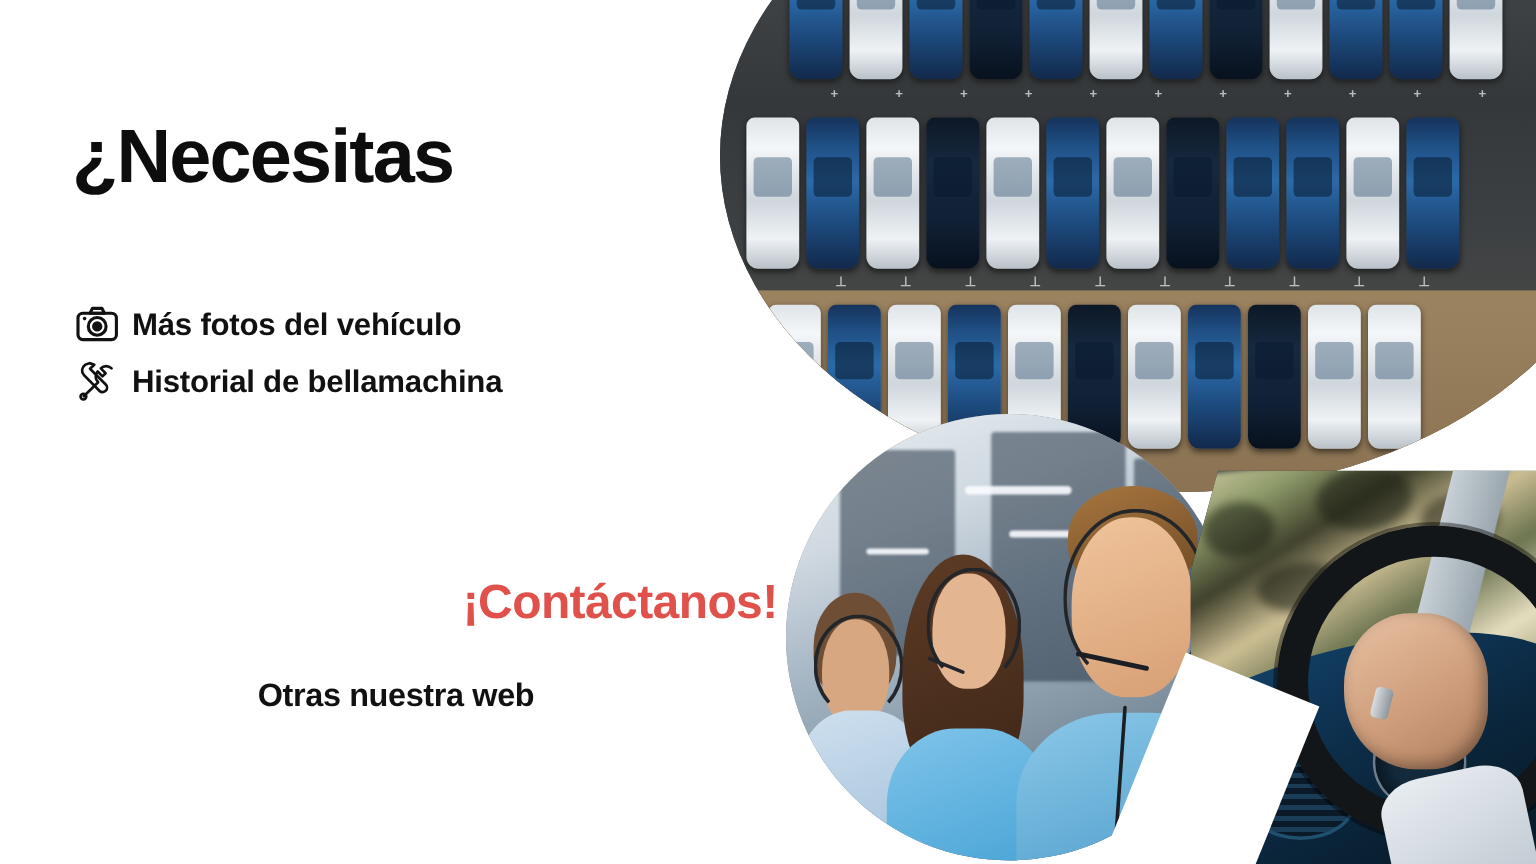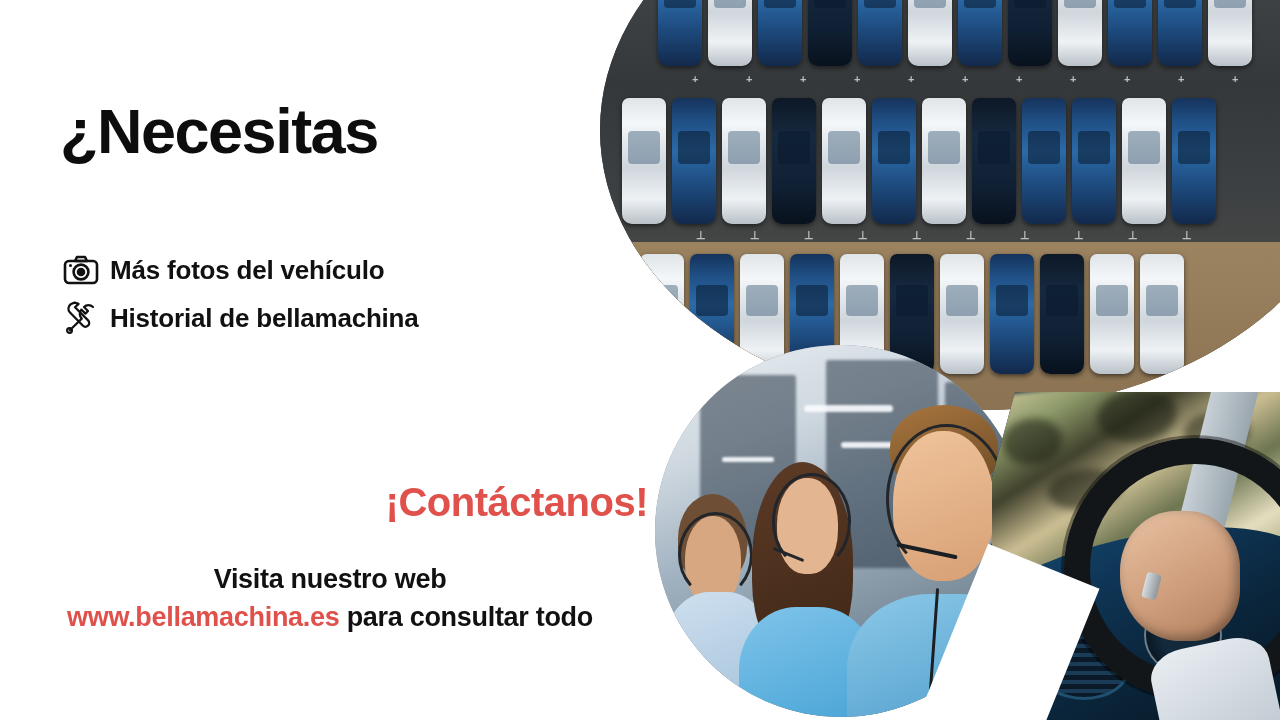--- a/index.html
+++ b/index.html
@@ -278,18 +278,17 @@
       </div>
 
 
     </div>
 
     <div id="cta">
       <span style="color:#e0514c;">¡Contáctanos!</span>
     </div>
 
     <div id="webblock">
-      <span class="line">Visita nuestro web</span>
-      <span class="line"><span class="url" style="color:#e0514c;">www.bellamachina.es</span><span> para consultar todo</span></span>
+      <span class="line">Otras nuestra web</span>
     </div>
 
   </div>
 </div>
 
 </body></html>

